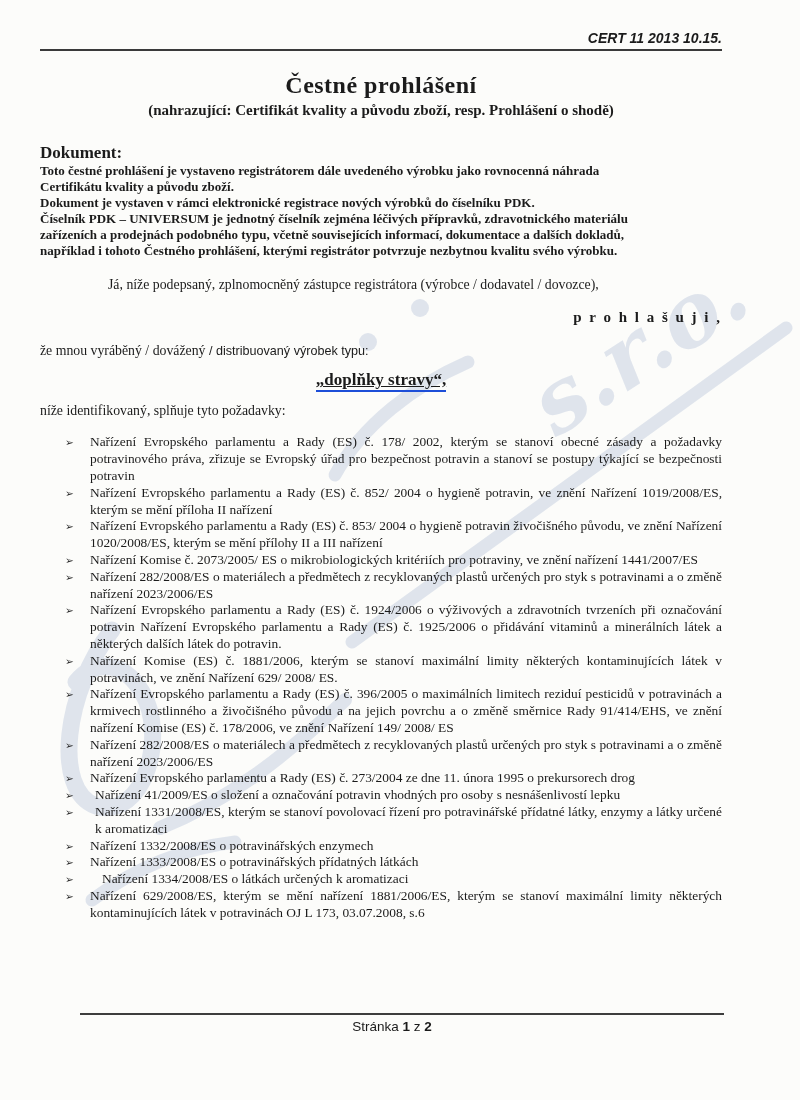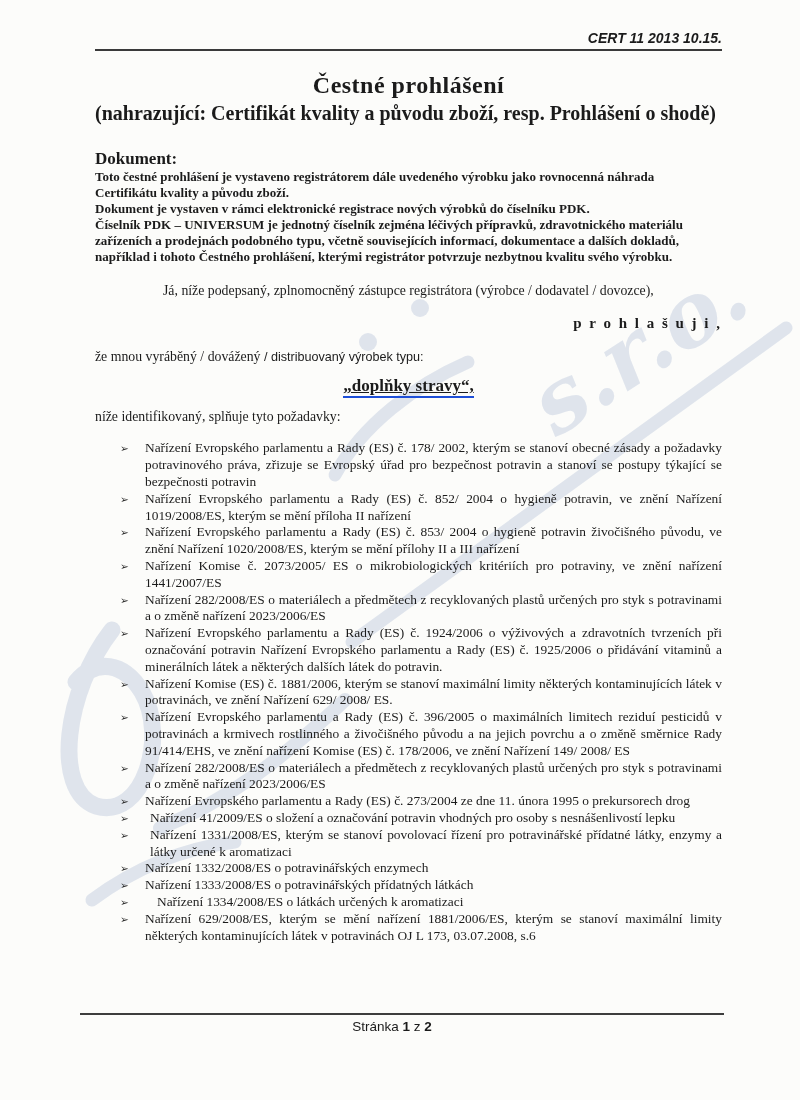--- a/index.html
+++ b/index.html
@@ -2,28 +2,28 @@
 <html lang="cs"><head>
 <meta charset="utf-8">
 <style>
   html,body { margin:0; padding:0; background:#e8e8e8; }
   .page {
     position:relative; width:800px; height:1100px; margin:0 auto;
     background:#fcfcfa; overflow:hidden;
     font-family:"Liberation Serif", serif; color:#1b1b1b;
   }
   .watermark { position:absolute; left:0; top:0; z-index:0; color:#c9d2e2; }
-  .content  { position:relative; z-index:1; padding:30px 78px 0 95px; }
+  .content  { position:relative; z-index:1; padding:30px 78px 0 40px; }
 
   .ref { text-align:right; font-family:"Liberation Sans", sans-serif;
          font-style:italic; font-weight:600; font-size:14px; }
   .rule-top { border-top:2px solid #3a3a3a; margin-top:3px; }
 
   .title    { text-align:center; font-weight:bold; font-size:24px; margin-top:21px; letter-spacing:0.5px; }
-  .subtitle { font-weight:bold; font-size:20px; margin-top:3px; }
+  .subtitle { text-align:center; font-weight:bold; font-size:15px; margin-top:3px; }
 
   .pre-head { font-weight:bold; font-size:17px; margin-top:24px; }
   .pre-line { font-weight:bold; font-size:13px; line-height:15.9px; white-space:nowrap; }
 
   .intro    { margin-top:19px; padding-left:68px; font-size:13.8px; }
   .declare  { text-align:right; font-weight:bold; font-size:15px;
               letter-spacing:2px; margin-top:16px; }
   .prodline { margin-top:17px; font-size:13.8px; }
   .prodline .sans-part { font-family:"Liberation Sans", sans-serif; font-size:12.6px; }
   .prodtype { text-align:center; margin-top:11px; font-size:17px; font-weight:bold; }

